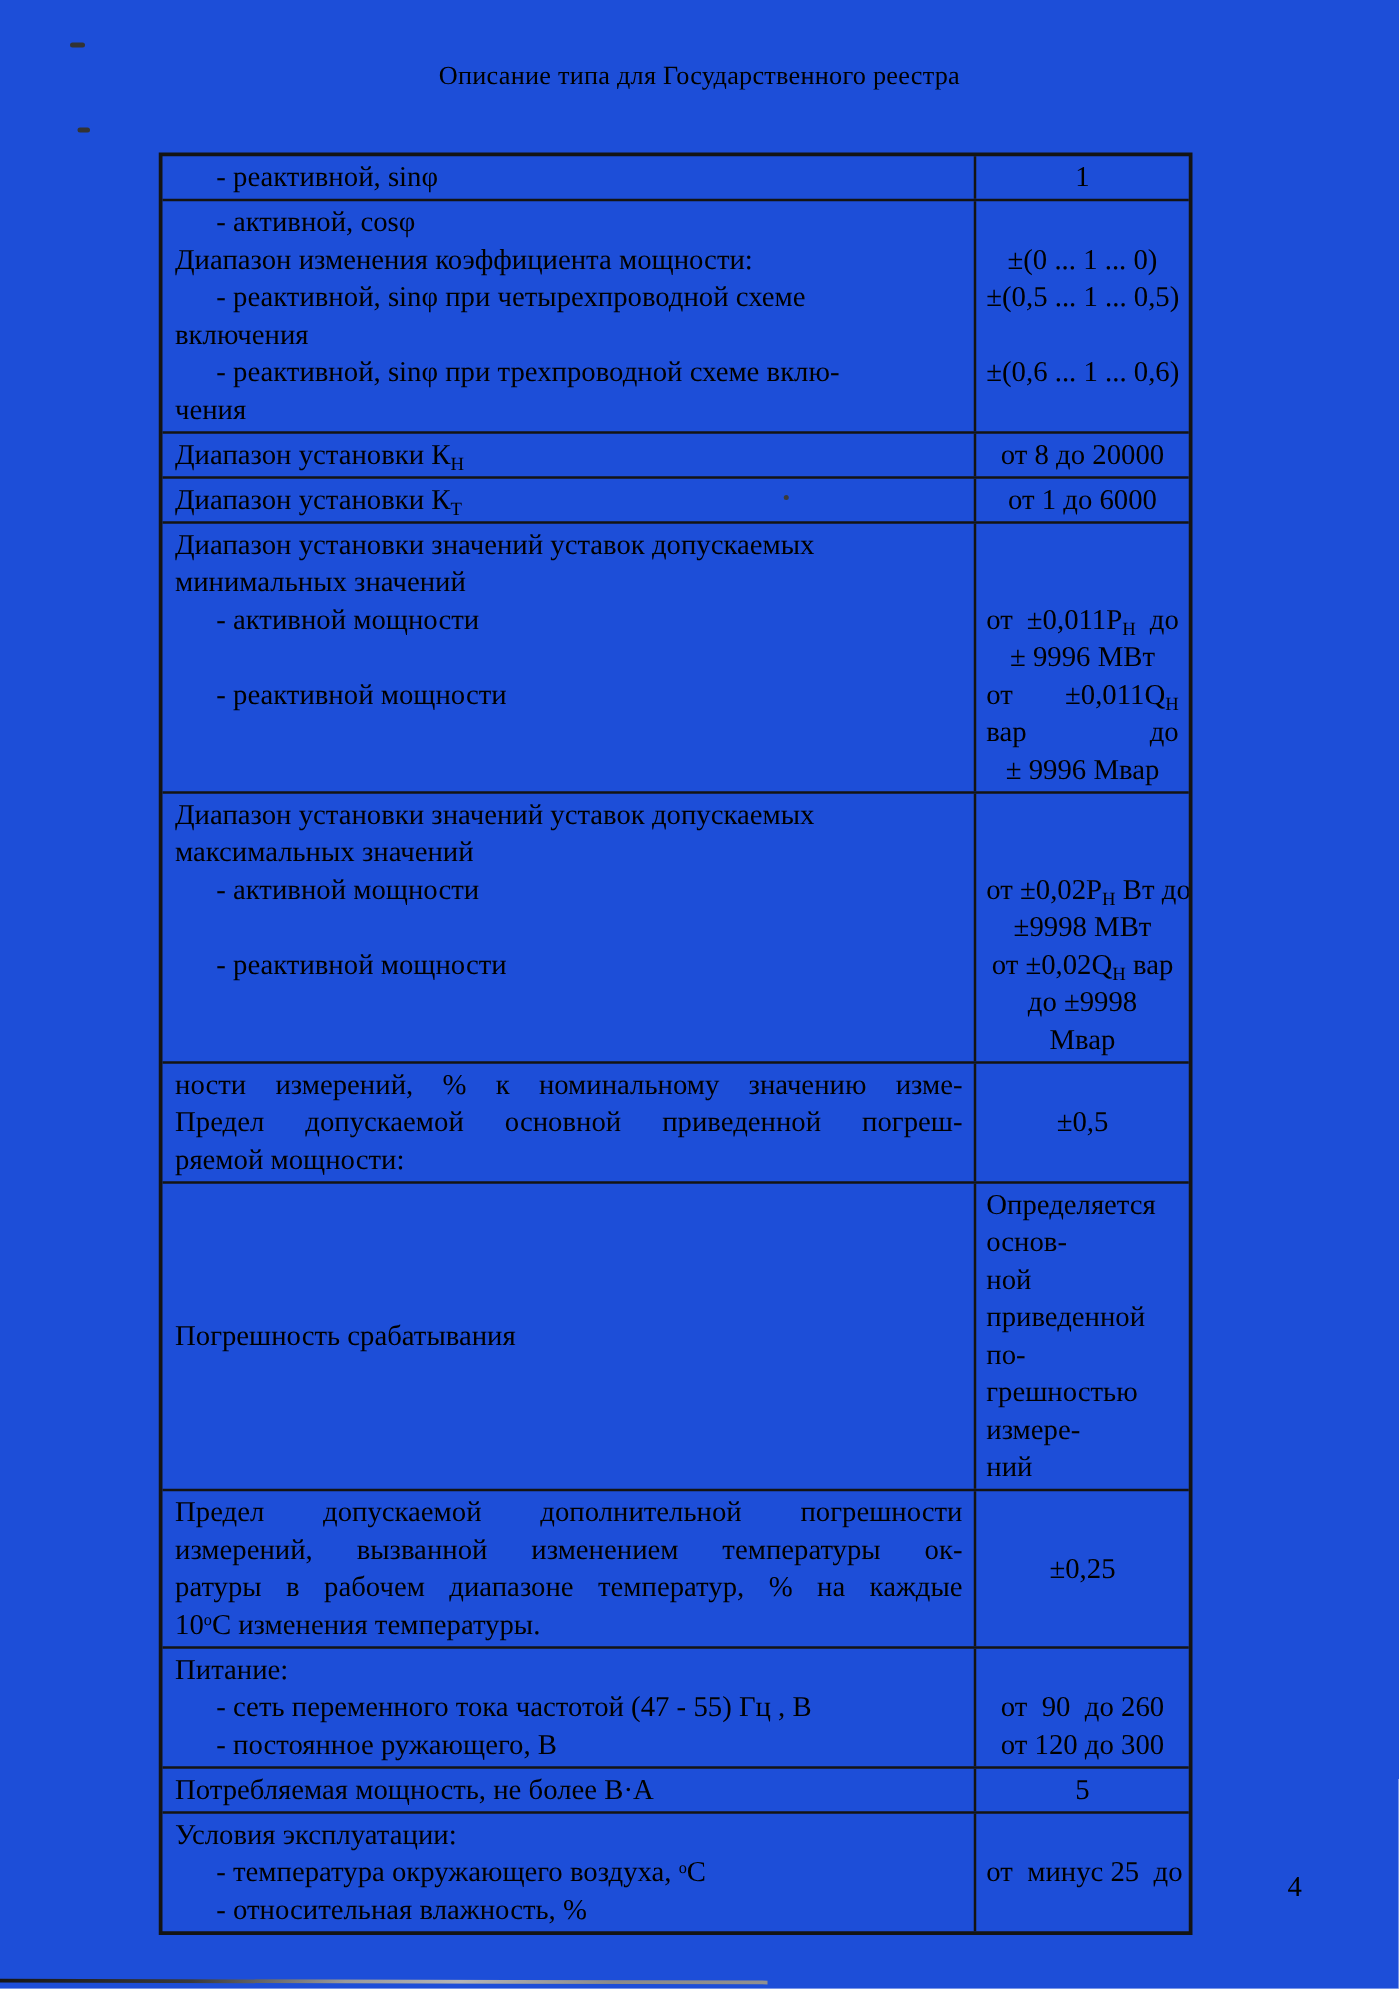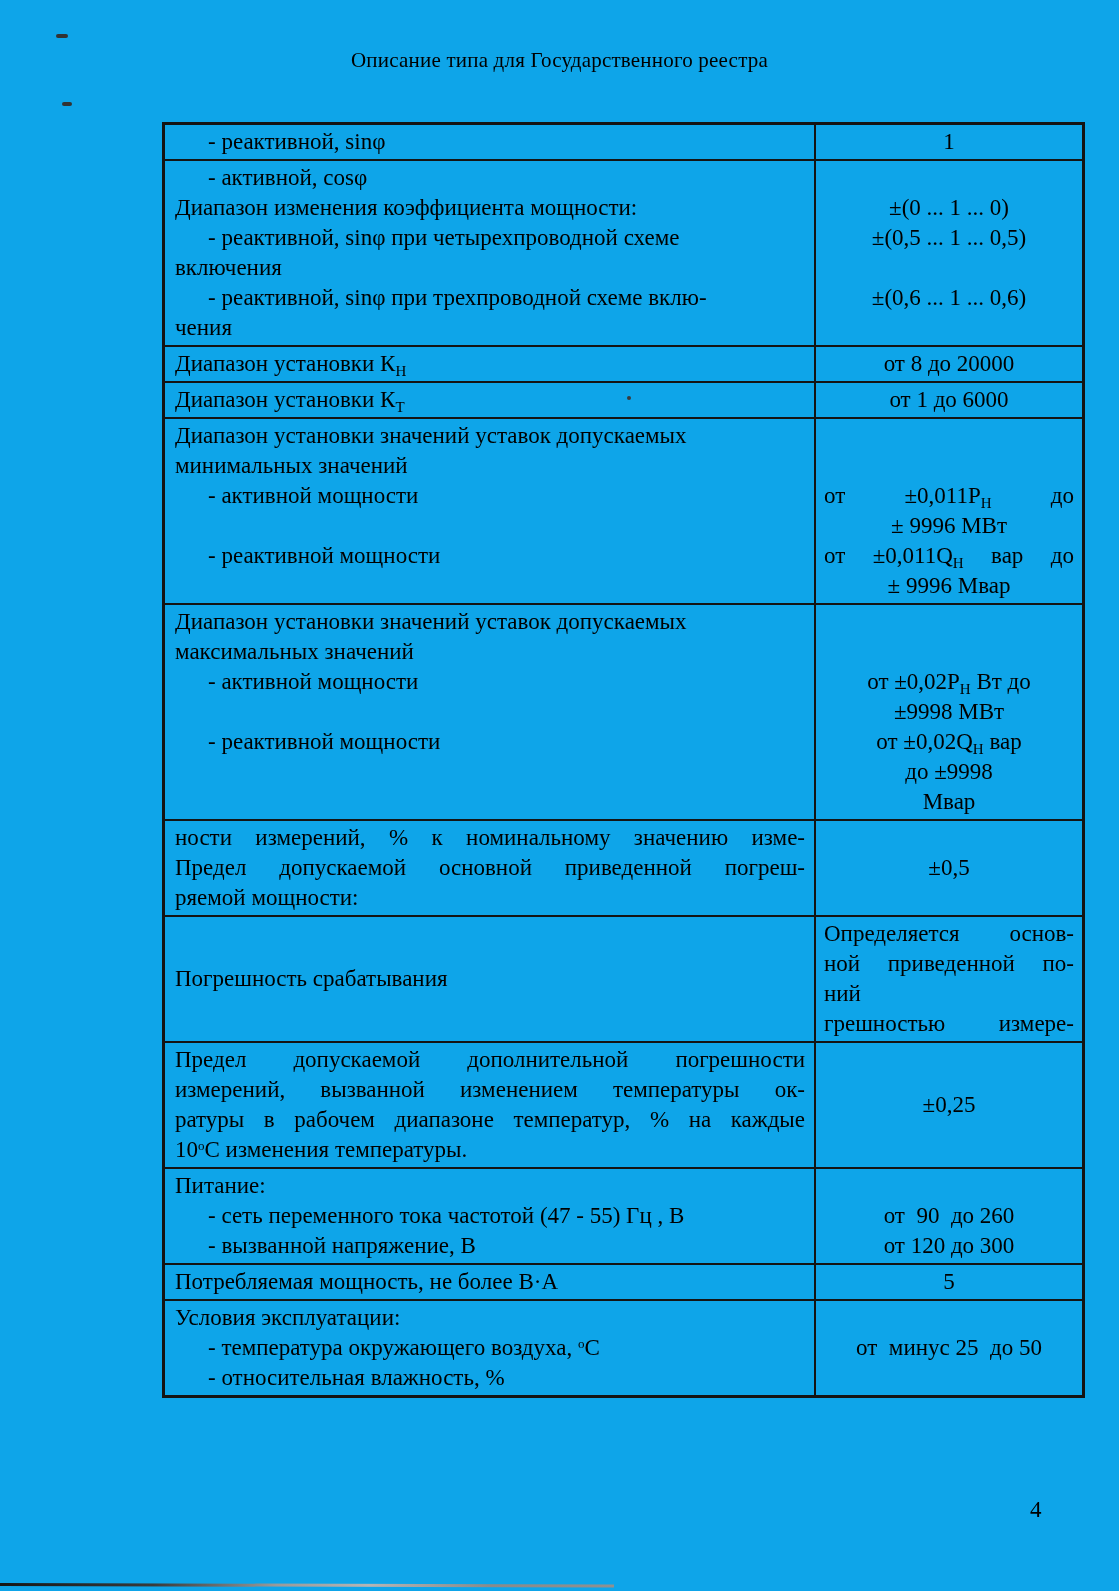--- a/index.html
+++ b/index.html
@@ -1,32 +1,31 @@
 <!DOCTYPE html>
 <html><head>
 <meta charset="utf-8">
 <style>
   html,body { margin:0; padding:0; background:#ffffff; }
   body {
     width:1119px; height:1591px;
     font-family:"Liberation Serif","DejaVu Serif",serif;
     color:#000;
   }
-  .page { position:relative; width:1119px; height:1591px; overflow:hidden; background:#0ea5e9; }
+  .page { position:relative; width:1119px; height:1591px; overflow:hidden; background:#1d4ed8; }
 
   .doc-title {
     position:absolute; top:48px; left:0; width:100%;
     text-align:center; font-size:21px; letter-spacing:0.2px;
   }
 
   .spec-table {
-    position:absolute; left:127px; top:122px; width:923px;
+    position:absolute; left:127px; top:122px; width:827px;
     border:3px solid #141414;
     box-sizing:border-box;
-    margin-left:35px;
   }
   .trow { display:flex; border-top:2px solid #141414; }
   .trow:first-child { border-top:none; }
   .cell {
     box-sizing:border-box; padding:2px 8px;
     font-size:23px; line-height:30px; overflow:hidden;
   }
   .cell.left { width:651px; border-right:2px solid #141414; padding-left:10px; padding-right:9px; text-align:left; }
   .cell.right { flex:1; text-align:center; }
   .cell.vc { display:flex; flex-direction:column; justify-content:center; }
@@ -149,40 +148,40 @@
           <div class="line">±0,5</div>
         </div>
       </div>
       <div class="trow">
         <div class="cell left vc">
           <div class="line">Погрешность срабатывания</div>
         </div>
         <div class="cell right">
           <div class="line just">Определяется основ-</div>
           <div class="line just">ной приведенной по-</div>
+          <div class="line just">грешностью измере-</div>
           <div class="line al-left">ний</div>
-          <div class="line just">грешностью измере-</div>
         </div>
       </div>
       <div class="trow">
         <div class="cell left">
           <div class="line just">Предел допускаемой дополнительной погрешности</div>
           <div class="line just">измерений, вызванной изменением температуры ок-</div>
           <div class="line just">ратуры в рабочем диапазоне температур, % на каждые</div>
           <div class="line">10<sup class="sup">о</sup>С изменения температуры.</div>
         </div>
         <div class="cell right vc">
           <div class="line">±0,25</div>
         </div>
       </div>
       <div class="trow">
         <div class="cell left">
           <div class="line">Питание:</div>
           <div class="line ind">- сеть переменного тока частотой (47 - 55) Гц , В</div>
-          <div class="line ind">- вызванной напряжение, В</div>
+          <div class="line ind">- постоянное ружающего, В</div>
         </div>
         <div class="cell right">
           <div class="line">&nbsp;</div>
           <div class="line">от  90  до 260</div>
           <div class="line">от 120 до 300</div>
         </div>
       </div>
       <div class="trow">
         <div class="cell left">
           <div class="line">Потребляемая мощность, не более В·А</div>

